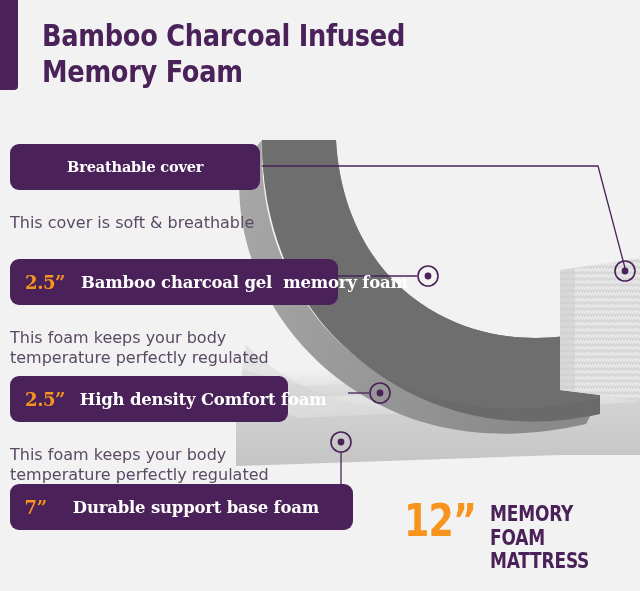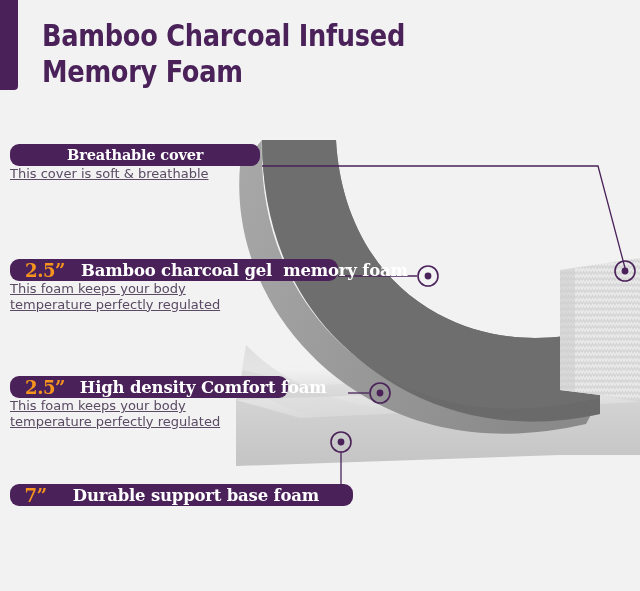--- a/index.html
+++ b/index.html
@@ -57,21 +57,21 @@
   
   .callout {
     position: absolute;
     z-index: 4;
   }
   .badge {
     display: inline-flex;
     align-items: center;
     background: #4a2259;
     border-radius: 9px;
-    height: 22px;
+    height: 46px;
     padding: 4px 14px;
     box-sizing: border-box;
     white-space: nowrap;
   }
   .badge .thick {
     color: #f7941e;
     font-family: "DejaVu Serif", "Liberation Serif", serif;
     font-weight: 700;
     font-size: 19px;
     letter-spacing: -0.5px;
@@ -82,27 +82,26 @@
     color: #ffffff;
     font-family: "DejaVu Serif", "Liberation Serif", serif;
     font-weight: 700;
     font-size: 15px;
     letter-spacing: -0.2px;
     transform: scaleX(0.97);
     white-space: pre;
   }
   .badge.big .btext { font-size: 17px; }
   .desc {
-    margin-top: 0;
+    margin-top: 23px;
     color: #5a4a63;
     font-family: "DejaVu Sans", "Liberation Sans", sans-serif;
-    font-size: 13px;
+    font-size: 16px;
     line-height: 1.22;
     white-space: pre-line;
-    text-decoration: underline;
   }
 
   
   .spec {
     position: absolute;
     left: 404px; top: 500px;
     z-index: 4;
     display: flex;
     align-items: flex-start;
   }
@@ -261,14 +260,19 @@
 temperature perfectly regulated</div>
   </div>
 
   <div class="callout" style="left:10px; top:484px; width:360px;">
     <div class="badge big" style="width:343px;">
       <span class="thick" style="margin-right:22px;">7”</span>
       <span class="btext">Durable support base foam</span>
     </div>
   </div>
 
+  <div class="spec">
+    <div class="inches">12”</div>
+    <div class="sub">MEMORY FOAM
+MATTRESS</div>
+  </div>
 
 </div>
 
 </body></html>

